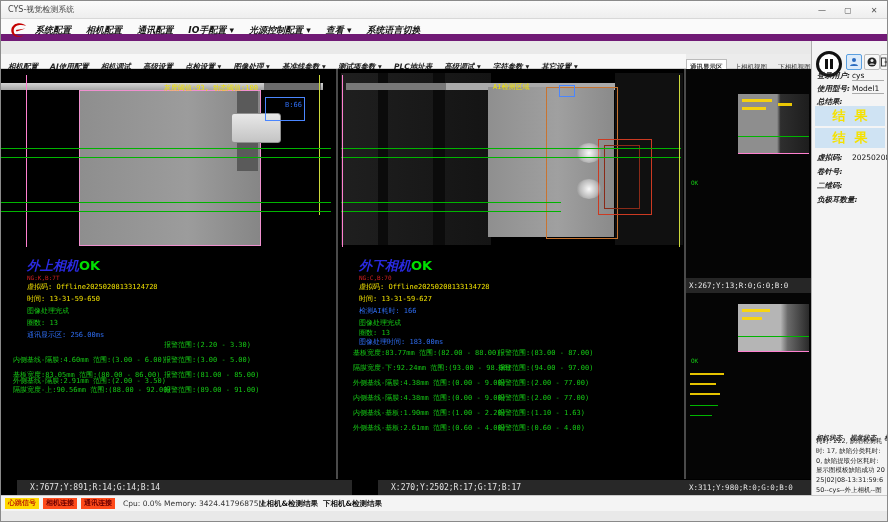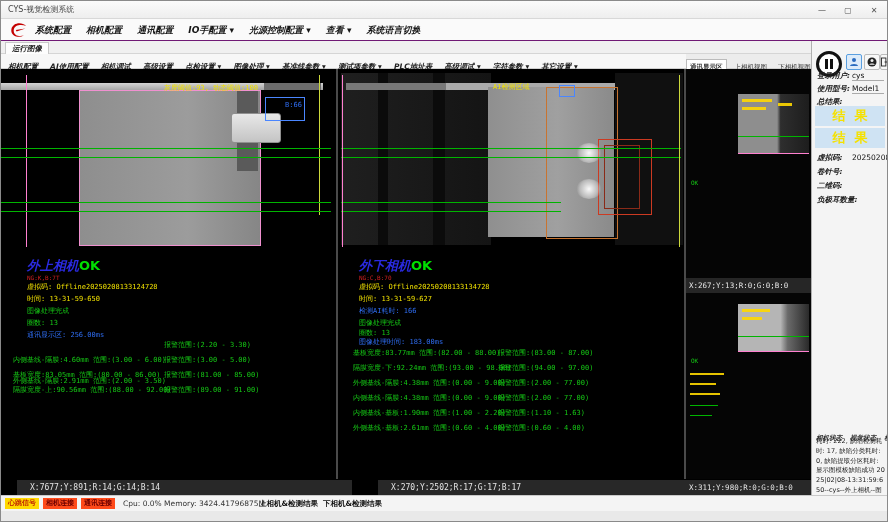--- a/index.html
+++ b/index.html
@@ -5,21 +5,21 @@
   html,body{margin:0;padding:0;background:#777;}
   .screen{position:relative;width:888px;height:522px;background:#e9e9e9;
     font-family:"DejaVu Sans",sans-serif;overflow:hidden;border:1px solid #8a8a8a;box-sizing:border-box;}
   .abs{position:absolute;}
   
   .titlebar{left:0;top:0;width:888px;height:18px;background:linear-gradient(#fbfbfb,#eeeeee);
     border-bottom:1px solid #d8d8d8;box-sizing:border-box;}
   .titlebar .title{position:absolute;left:7px;top:3px;font-size:8px;color:#444;}
   .win-controls{position:absolute;right:2px;top:0;height:18px;display:flex;}
   .win-btn{width:26px;height:18px;font-size:8px;color:#555;display:flex;align-items:center;justify-content:center;}
-  .menubar{left:0;top:18px;width:888px;height:22px;background:#fafafa;border-bottom:1px solid #701a75;box-sizing:border-box;}
+  .menubar{left:0;top:18px;width:888px;height:22px;background:#fafafa;border-bottom:7px solid #701a75;box-sizing:border-box;}
   .menu-item{position:relative;display:inline-block;margin-right:10px;font-size:9px;font-style:italic;font-weight:600;color:#151515;vertical-align:middle;line-height:22px;}
   .menu-items{position:absolute;left:34px;top:0;}
   .logo{position:absolute;left:8px;top:3px;width:20px;height:16px;}
   .tabrow{left:0;top:40px;width:810px;height:13px;background:#f0f0f0;border-bottom:1px solid #d5d5d5;box-sizing:border-box;}
   .runtab{position:absolute;left:4px;top:1px;padding:0 6px;font-size:7.5px;font-style:italic;font-weight:600;
     background:#fdfdfd;border:1px solid #c8c8c8;border-bottom:none;color:#222;line-height:11px;}
   .toolbar{left:0;top:53px;width:685px;height:15px;background:#f7f7f7;border-bottom:1px solid #d0d0d0;box-sizing:border-box;white-space:nowrap;}
   .tool-item{display:inline-block;margin-left:7px;font-size:7.5px;font-style:italic;font-weight:600;color:#222;line-height:14px;}
   .minitabs{left:685px;top:53px;width:125px;height:15px;background:#ececec;border-bottom:1px solid #cfcfcf;box-sizing:border-box;white-space:nowrap;}
   .minitab{display:inline-block;font-size:6.5px;padding:2px 3px 1px 3px;color:#333;line-height:10px;}
@@ -92,23 +92,20 @@
       <span class="menu-item">系统配置</span>
       <span class="menu-item">相机配置</span>
       <span class="menu-item">通讯配置</span>
       <span class="menu-item">IO手配置 ▾</span>
       <span class="menu-item">光源控制配置 ▾</span>
       <span class="menu-item">查看 ▾</span>
       <span class="menu-item">系统语言切换</span>
     </span>
   </div>
 
-  <div class="abs tabrow">
-    <span class="runtab">运行图像</span>
-  </div>
 
   <div class="abs toolbar">
     <span class="tool-item">相机配置</span>
     <span class="tool-item">AI使用配置</span>
     <span class="tool-item">相机调试</span>
     <span class="tool-item">高级设置</span>
     <span class="tool-item">点检设置 ▾</span>
     <span class="tool-item">图像处理 ▾</span>
     <span class="tool-item">基准线参数 ▾</span>
     <span class="tool-item">测试项参数 ▾</span>

